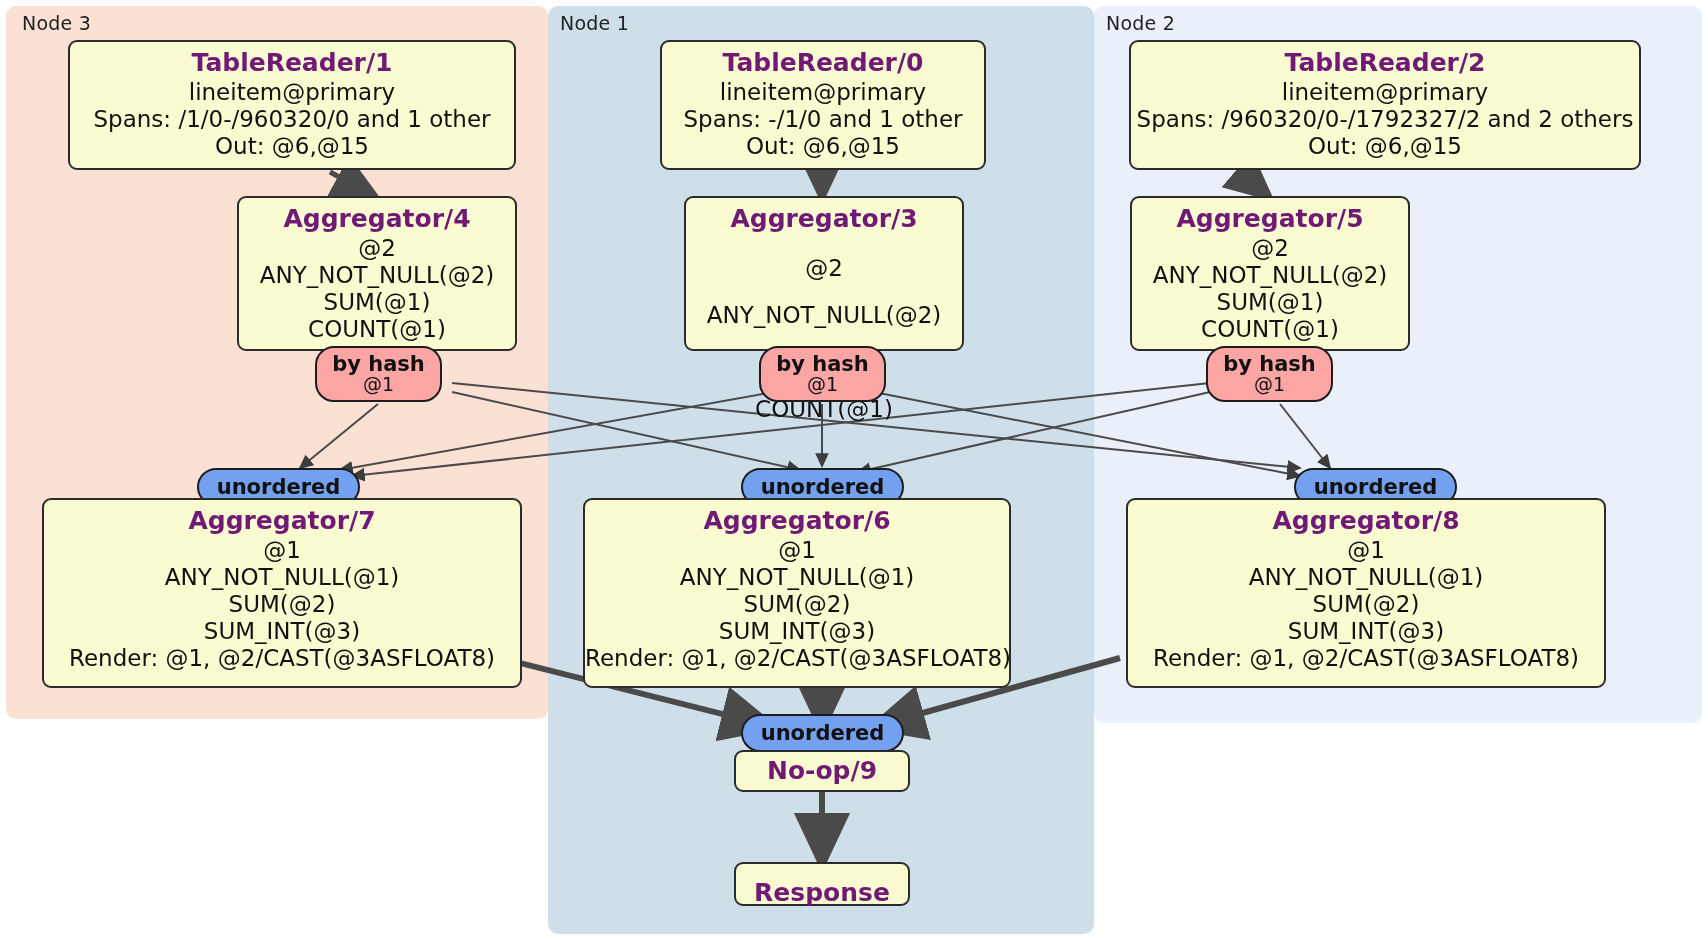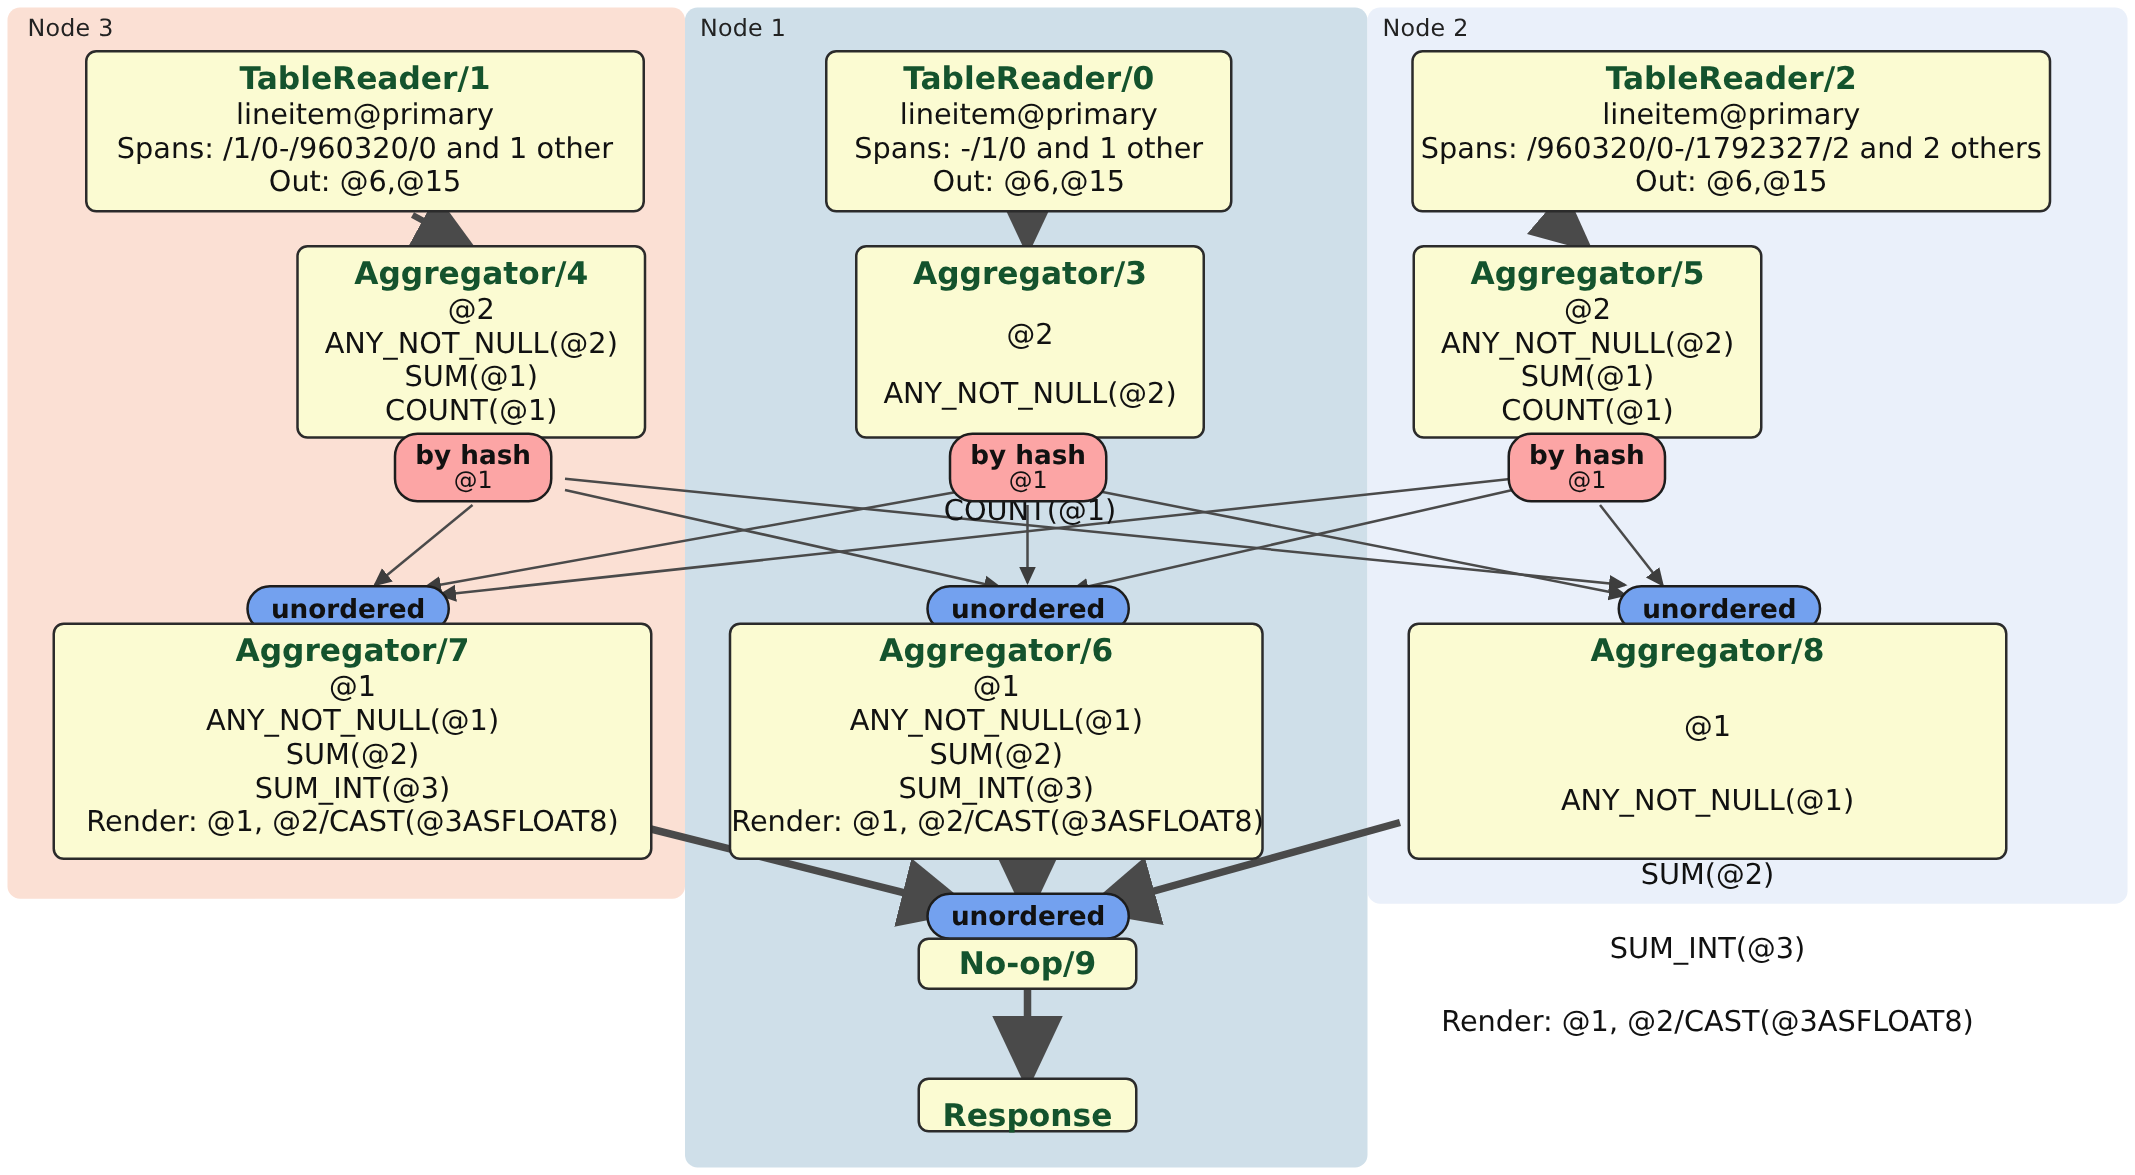--- a/index.html
+++ b/index.html
@@ -20,21 +20,21 @@
   #label-node2{left:1106px;top:12px;}
 
   
   #edges{position:absolute;left:0;top:0;width:1708px;height:940px;pointer-events:none;}
 
   
   .proc{position:absolute;background:#fbfbd2;border:2.2px solid #2b2b2b;
         border-radius:9px;box-sizing:border-box;text-align:center;
         display:flex;flex-direction:column;justify-content:flex-start;
         padding-top:6px;}
-  .proc .ttl{font-size:25px;font-weight:bold;color:#14532d;line-height:1.22;}
+  .proc .ttl{font-size:25px;font-weight:bold;color:#701a75;line-height:1.22;}
   .proc .ln{font-size:23px;color:#111;line-height:1.18;white-space:nowrap;}
 
   
   .pill{position:absolute;border:2.2px solid #1d1d1d;border-radius:19px;
         box-sizing:border-box;text-align:center;display:flex;
         flex-direction:column;align-items:center;justify-content:center;}
   .pill.hash{background:#fca5a5;align-items:center;}
   .pill.unord{background:#73a1ef;}
   .pill .p1{font-size:21px;font-weight:bold;color:#111;line-height:1.05;}
   .pill .p2{font-size:19px;color:#111;line-height:1.05;}
@@ -174,21 +174,21 @@
 
   <div class="proc" style="left:583px;top:498px;width:428px;height:190px;">
     <div class="ttl">Aggregator/6</div>
     <div class="ln">@1</div>
     <div class="ln">ANY_NOT_NULL(@1)</div>
     <div class="ln">SUM(@2)</div>
     <div class="ln">SUM_INT(@3)</div>
     <div class="ln">Render: @1, @2/CAST(@3ASFLOAT8)</div>
   </div>
 
-  <div class="proc" style="left:1126px;top:498px;width:480px;height:190px;gap:32px;">
+  <div class="proc" style="left:1126px;top:498px;width:480px;height:190px;">
     <div class="ttl">Aggregator/8</div>
     <div class="ln">@1</div>
     <div class="ln">ANY_NOT_NULL(@1)</div>
     <div class="ln">SUM(@2)</div>
     <div class="ln">SUM_INT(@3)</div>
     <div class="ln">Render: @1, @2/CAST(@3ASFLOAT8)</div>
   </div>
 
   <div class="pill unord" style="left:741px;top:714px;width:163px;height:38px;">
     <div class="p1">unordered</div>

